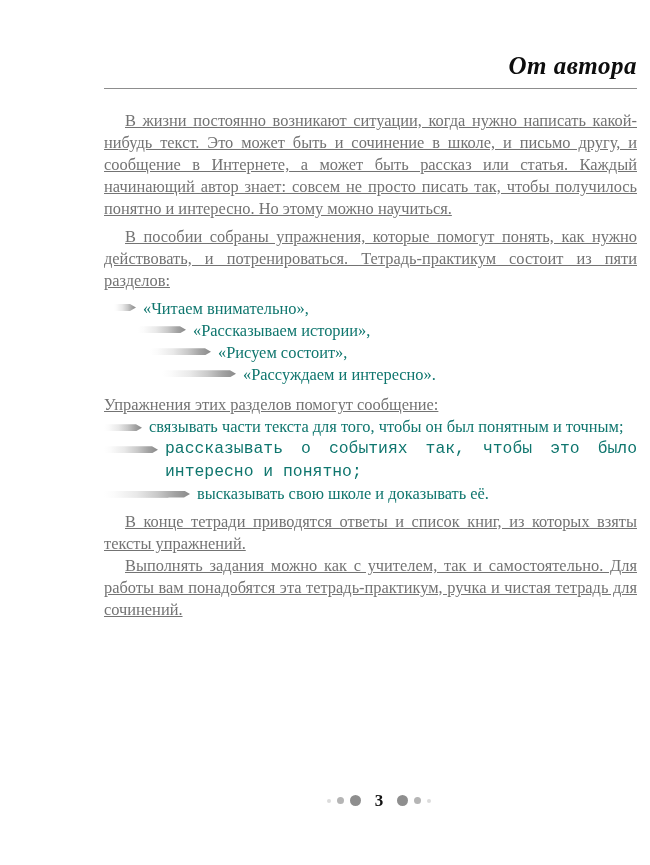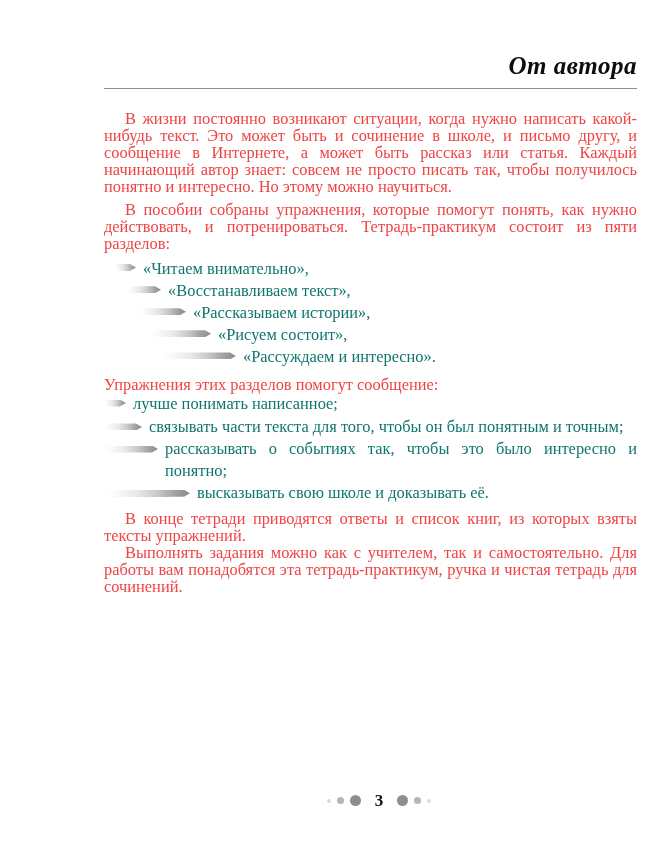--- a/index.html
+++ b/index.html
@@ -54,25 +54,26 @@
   .content {
     position: absolute;
     left: 50px;
     top: 110px;
     width: 533px;
   }
 
   p.para {
     margin: 0;
     font-size: 16.4px;
-    line-height: 17px;
+    line-height: 22px;
     text-align: justify;
     text-indent: 21px;
     hyphens: manual;
-    color: #ef4444;
+    color: #737373;
+    text-decoration: underline;
   }
   p.para.noindent {
     text-indent: 0;
   }
   p.para + p.para {
     margin-top: 0;
   }
 
   .gap-sm { height: 6px; }
   .gap-md { height: 8px; }
@@ -115,21 +116,21 @@
   .a1-2 { width: 48px; }
   .a1-3 { width: 61px; }
   .a1-4 { width: 74px; }
 
   
   ul.arrow-list.hang li {
     padding-left: 0;
   }
   .li2-0 { margin-left: 10px;  text-indent: -0px; }
   .li2-1 { margin-left: 22px; }
-  .li2-2 { margin-left: 36px; }
+  .li2-2 { margin-left: 36px; font-family: Liberation Mono, monospace; }
   .li2-3 { margin-left: 50px; }
   .li2-4 { margin-left: 64px; }
 
   .a2-0 { width: 22px; }
   .a2-1 { width: 38px; }
   .a2-2 { width: 54px; }
   .a2-3 { width: 70px; }
   .a2-4 { width: 86px; }
 
   
@@ -189,42 +190,36 @@
     <div class="gap-sm"></div>
 
     <p class="para">В пособии собраны упражнения, которые помогут понять, как нужно действовать, и потренироваться. Тетрадь-практикум состоит из пяти разделов:</p>
 
     <div class="gap-sm"></div>
 
     <ul class="arrow-list">
       <li class="l1-0">
         <span class="arrow a1-0"></span><span>«Читаем внимательно»,</span>
       </li>
-      <li class="l1-1">
-        <span class="arrow a1-1"></span><span>«Восстанавливаем текст»,</span>
-      </li>
       <li class="l1-2">
         <span class="arrow a1-2"></span><span>«Рассказываем истории»,</span>
       </li>
       <li class="l1-3">
         <span class="arrow a1-3"></span><span>«Рисуем состоит»,</span>
       </li>
       <li class="l1-4">
         <span class="arrow a1-4"></span><span>«Рассуждаем и интересно».</span>
       </li>
     </ul>
 
     <div class="gap-md"></div>
 
     <p class="para noindent">Упражнения этих разделов помогут сообщение:</p>
 
     <ul class="arrow-list hang">
-      <li class="li2-0">
-        <span class="arrow a2-0"></span><span>лучше понимать написанное;</span>
-      </li>
       <li class="li2-1">
         <div class="hangrow" style="padding-left:45px;">
           <span class="marker arrow a2-1"></span>
           <span class="text">связывать части текста для того, чтобы он был понятным и точным;</span>
         </div>
       </li>
       <li class="li2-2">
         <div class="hangrow" style="padding-left:61px;">
           <span class="marker arrow a2-2"></span>
           <span class="text">рассказывать о событиях так, чтобы это было интересно и понятно;</span>

